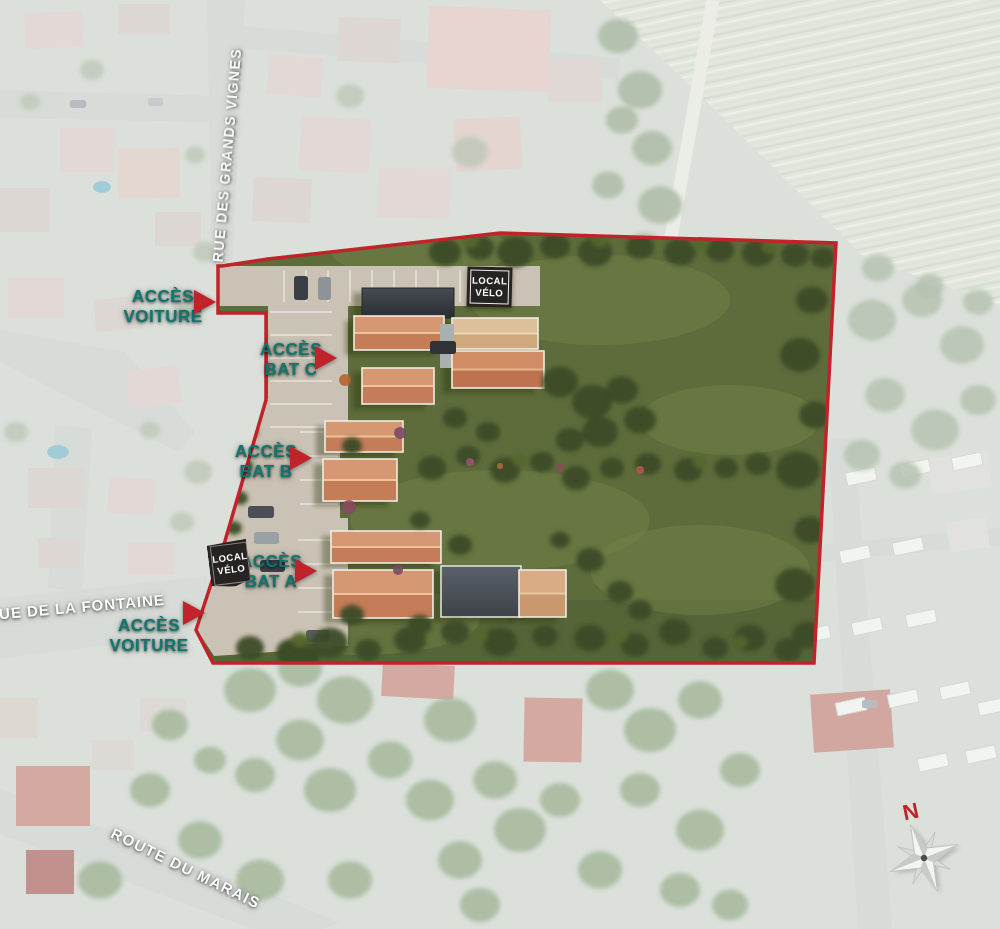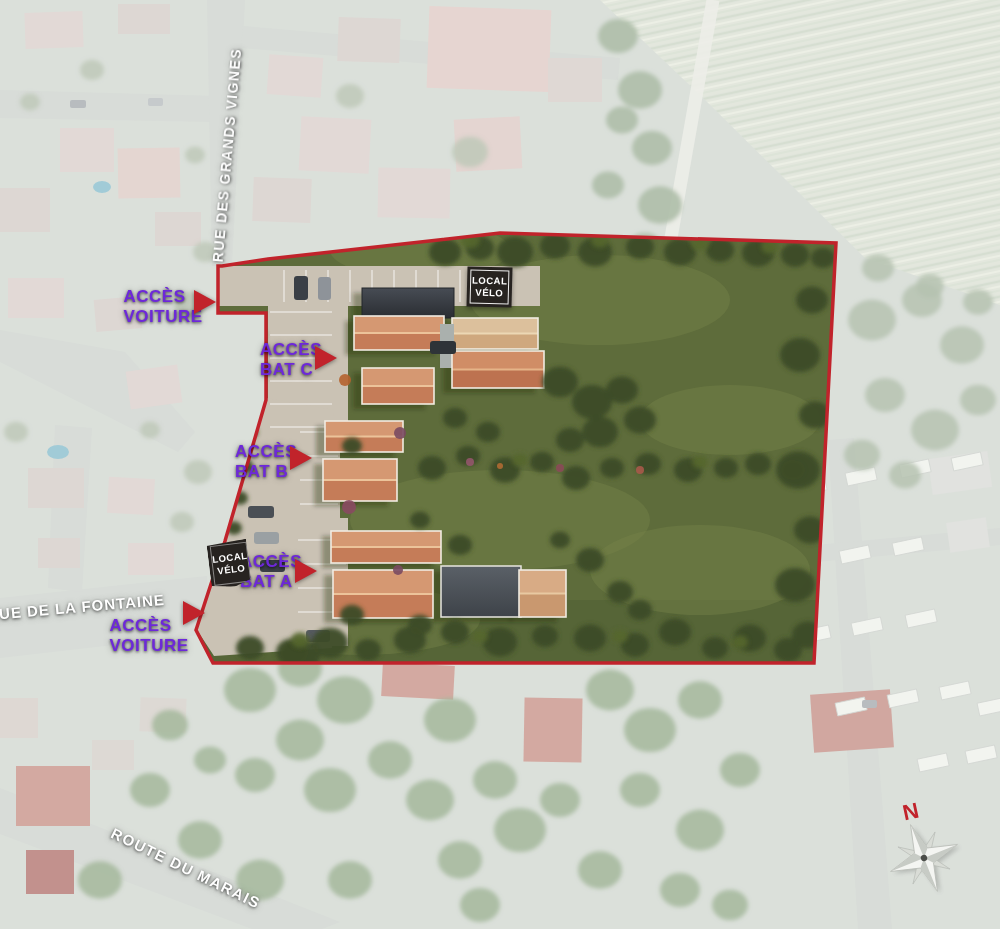--- a/index.html
+++ b/index.html
@@ -2,22 +2,22 @@
 <html style="--red: #c1232b; --badge: #272320;"><head>
 <meta charset="utf-8">
 <style>
   html,body{margin:0;padding:0;background:#9aa39a;}
   #stage{position:relative;width:1000px;height:929px;overflow:hidden;
          font-family:"Liberation Sans",sans-serif;background:#ccd3cb;}
   #map{position:absolute;left:0;top:0;}
   .street-label{position:absolute;color:#fff;font-weight:bold;white-space:nowrap;
     font-size:14px;letter-spacing:1.5px;
     text-shadow:0 1px 3px rgba(0,0,0,.65),0 1px 7px rgba(0,0,0,.35);}
-  .access{position:absolute;color:#6d28d9;font-weight:bold;font-size:17px;line-height:1.2;
-    letter-spacing:.5px;white-space:nowrap;
+  .access{position:absolute;color:#0f766e;font-weight:bold;font-size:17px;line-height:1.2;
+    letter-spacing:.5px;text-align:center;white-space:nowrap;
     text-shadow:0 1px 3px rgba(0,0,0,.65),0 1px 7px rgba(0,0,0,.35);}
   .arrow{position:absolute;width:0;height:0;border-top:12px solid transparent;
     border-bottom:12px solid transparent;border-left:22px solid var(--red,#c1232b);
     filter:drop-shadow(0 1px 2px rgba(0,0,0,.45));}
   .badge{position:absolute;background:var(--badge,#272320);color:#fff;display:flex;
     box-shadow:0 2px 5px rgba(0,0,0,.4);}
   .badge-frame{flex:1;margin:3px;border:1.5px solid rgba(255,255,255,.92);display:flex;
     flex-direction:column;justify-content:center;text-align:center;font-weight:bold;
     font-size:9.5px;line-height:1.25;letter-spacing:.5px;}
   .badge.low .badge-frame{border-color:rgba(255,255,255,.45);}

